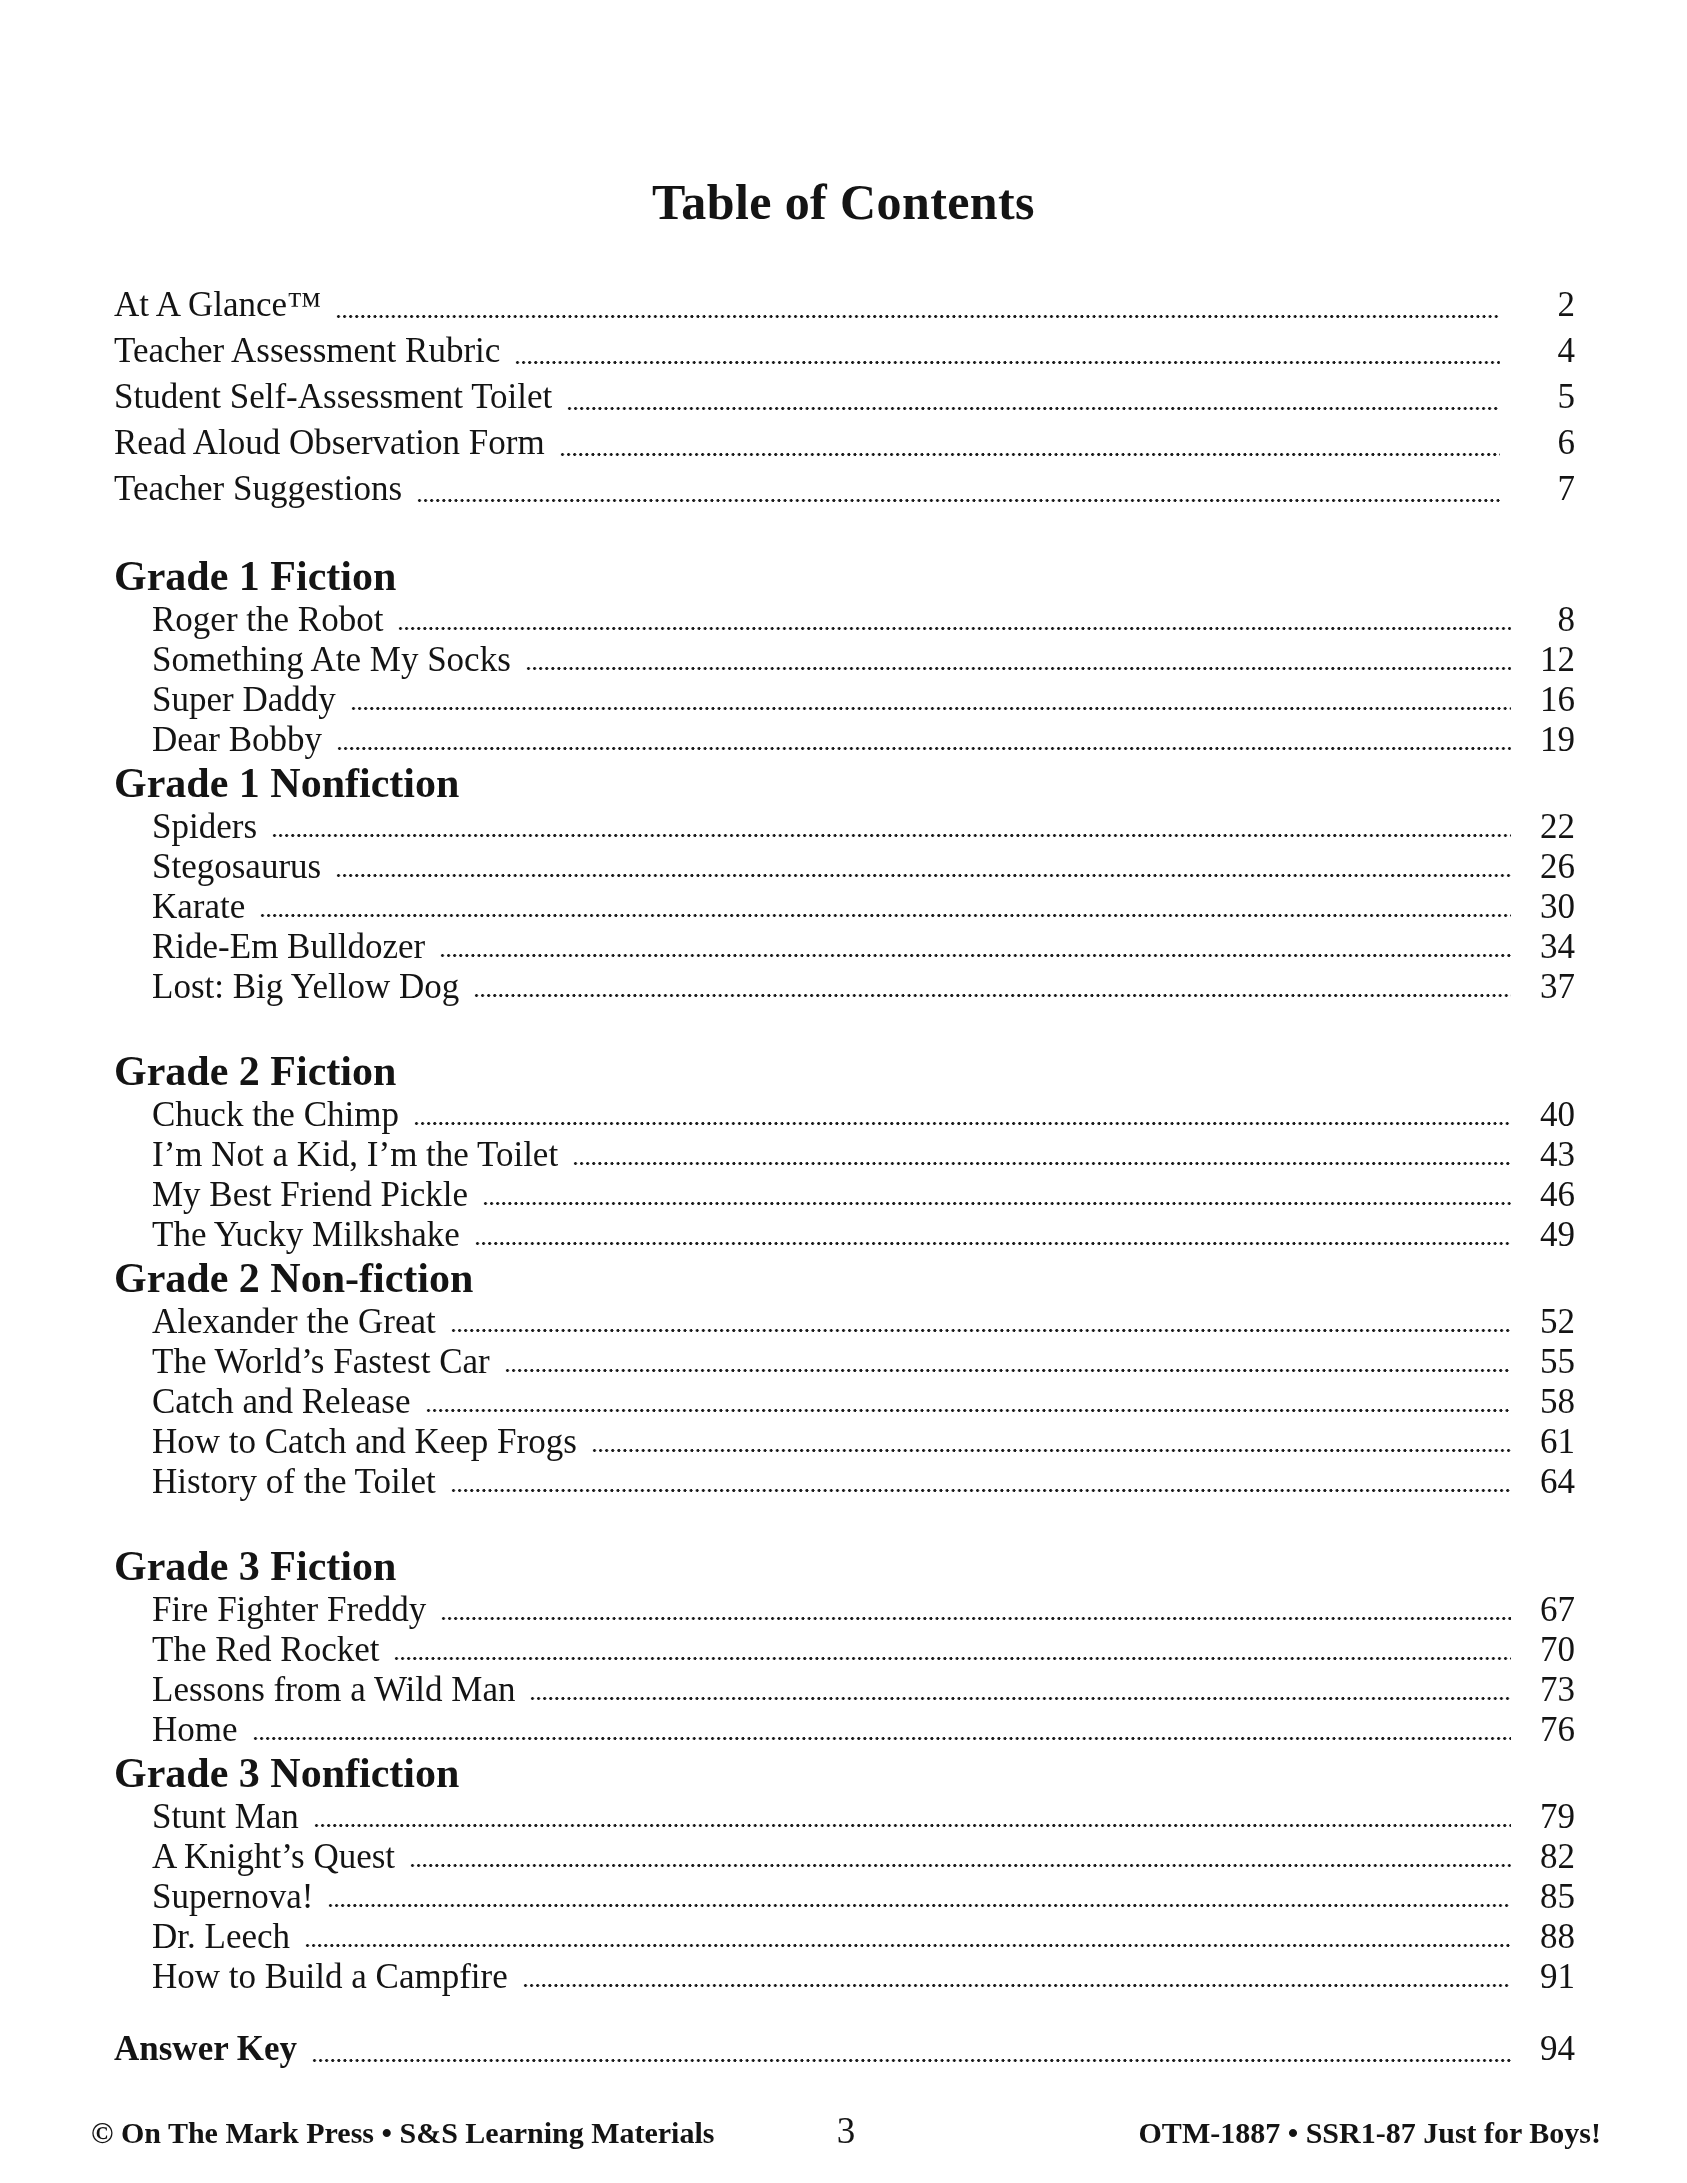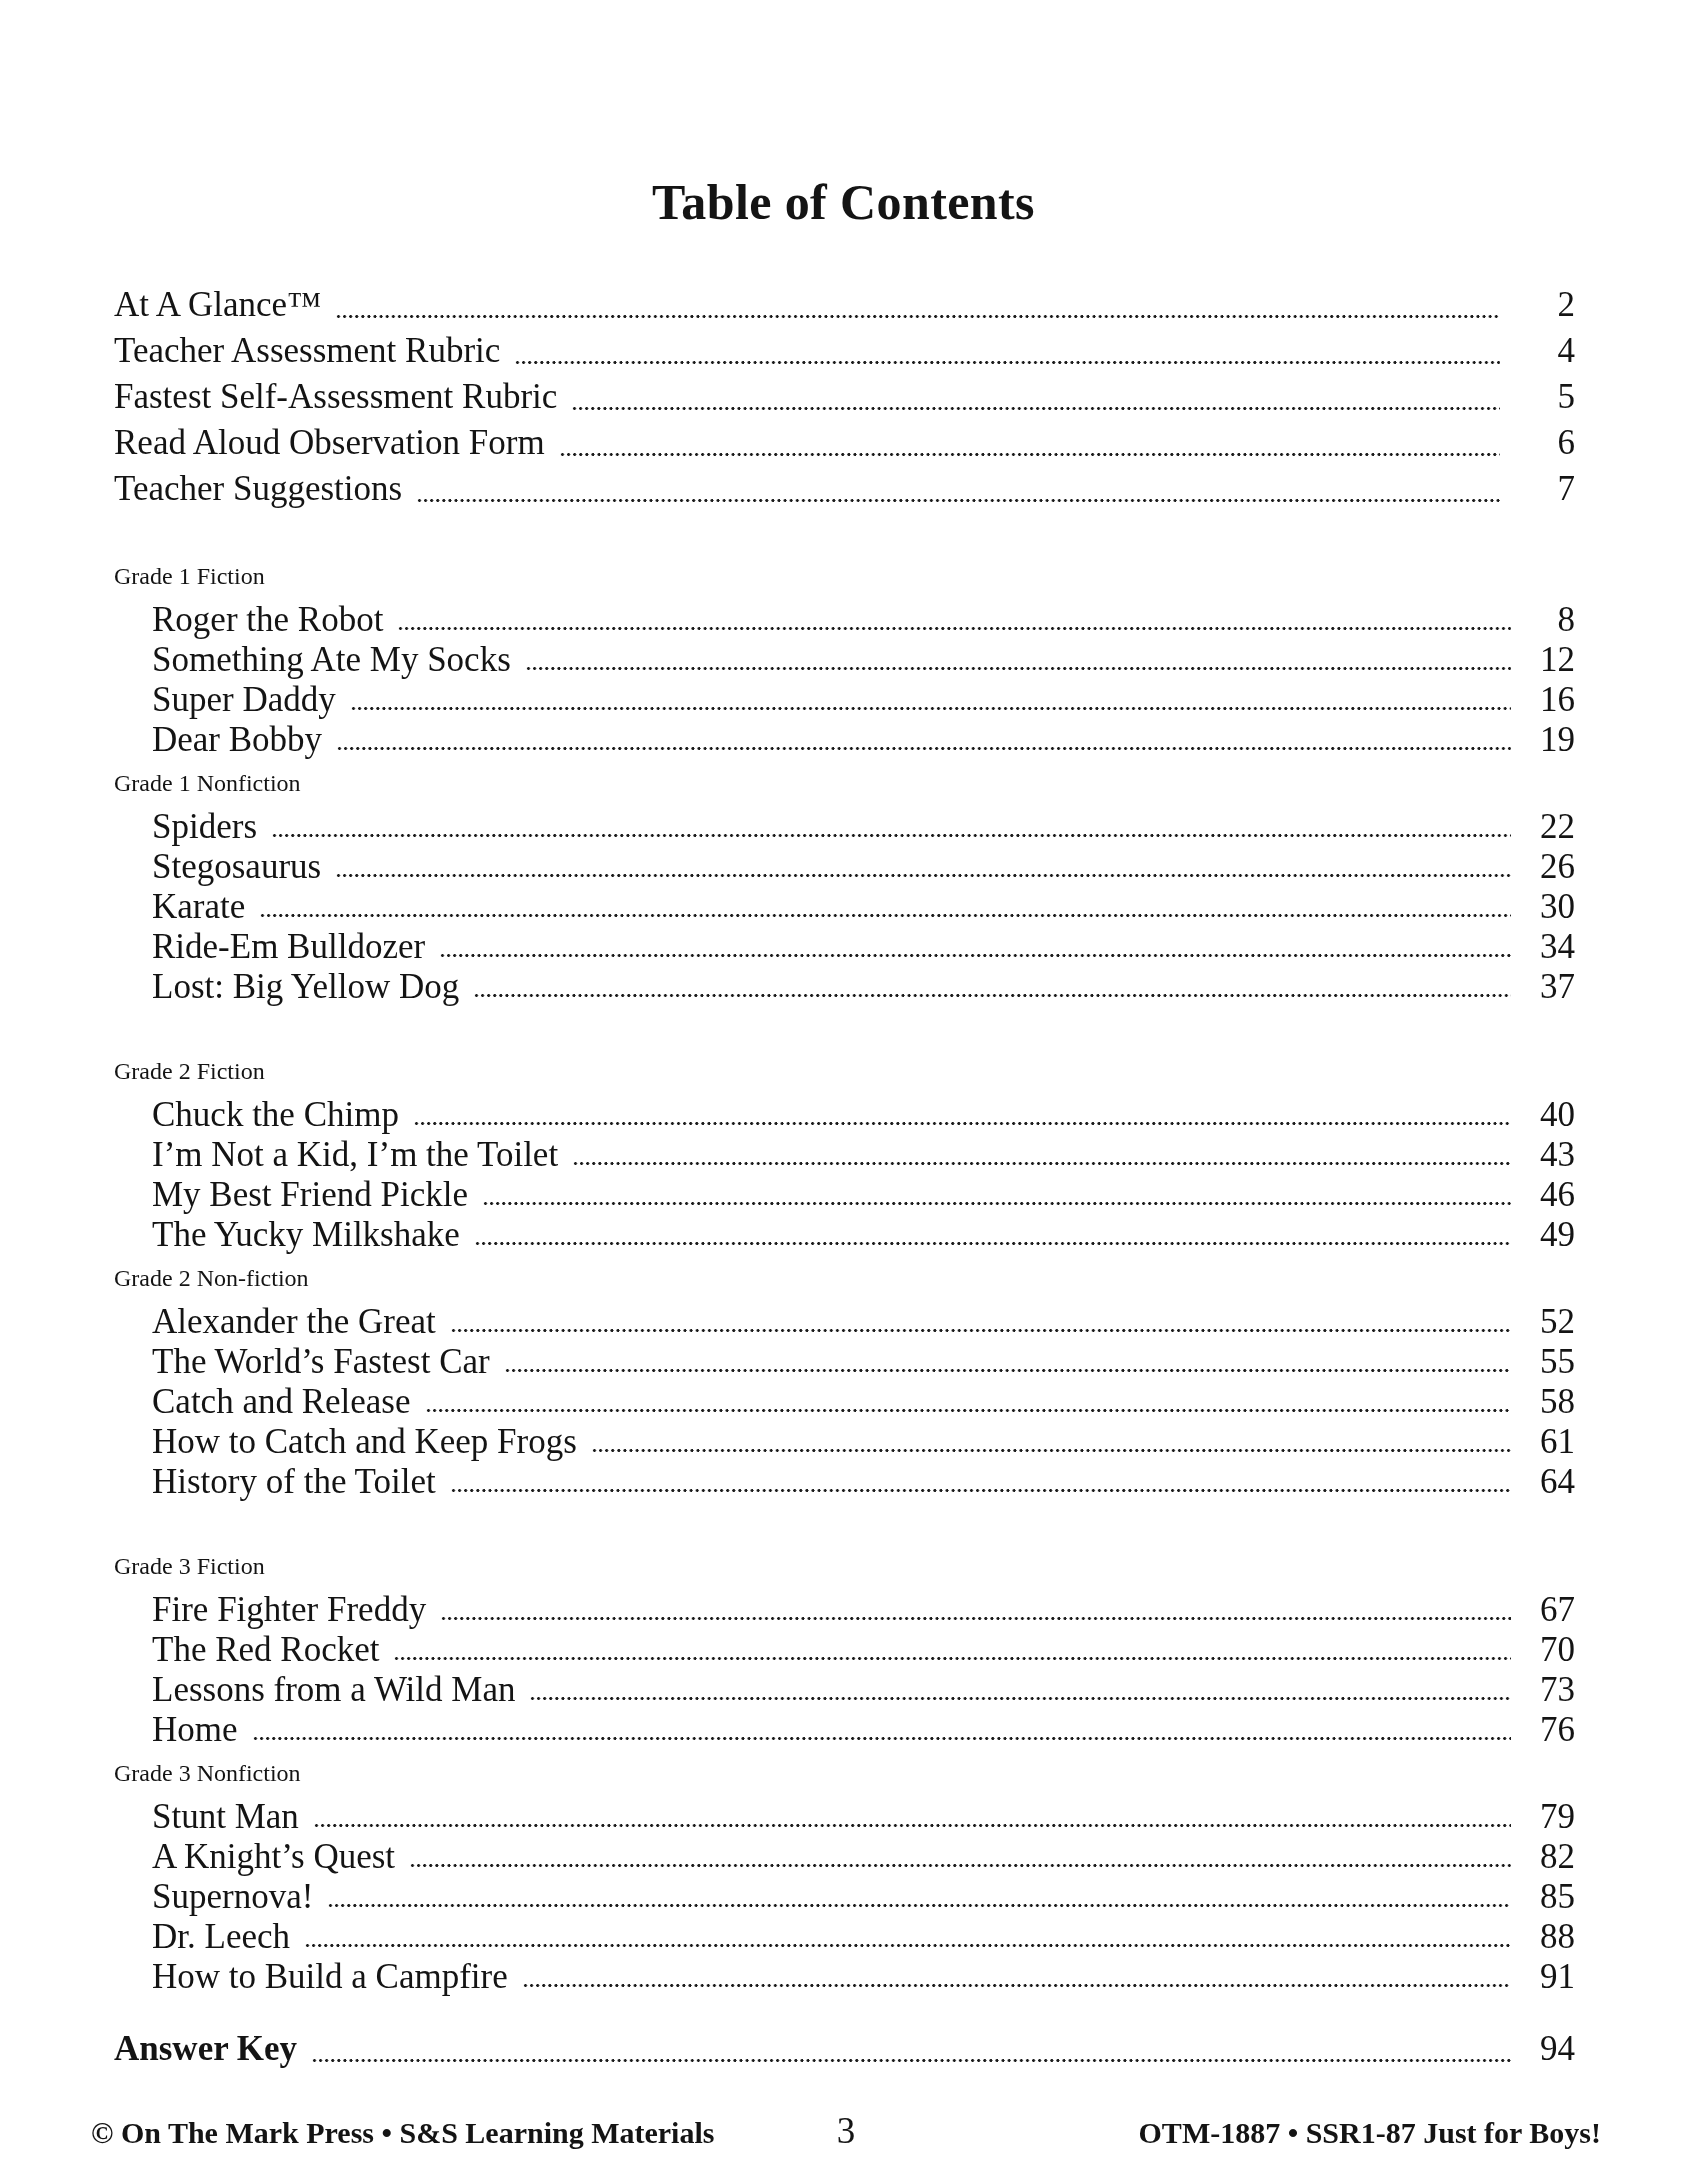--- a/index.html
+++ b/index.html
@@ -29,22 +29,22 @@
     margin: 53px 112px 0 114px;
   }
   .row {
     display: flex;
     align-items: baseline;
     font-size: 35px;
     line-height: 40px;
   }
   .front .row { line-height: 46px; }
   .heading {
-    font-weight: 400;
-    font-size: 24px;
+    font-weight: 700;
+    font-size: 42px;
     line-height: 47px;
   }
   .sub { padding-left: 38px; }
   .group { margin-top: 41px; }
   .answer-key { margin-top: 28px; line-height: 47px; align-items: center; }
   .answer-key .label { font-weight: 700; }
   .label { white-space: pre; }
   .leader {
     align-self: stretch;
     flex: 1 1 auto;
@@ -96,21 +96,21 @@
           <span class="label">At A Glance™</span>
           <span class="leader"></span>
           <span class="num">2</span>
         </div>
         <div class="row ">
           <span class="label">Teacher Assessment Rubric</span>
           <span class="leader"></span>
           <span class="num">4</span>
         </div>
         <div class="row ">
-          <span class="label">Fastest Self-Assessment Rubric</span>
+          <span class="label">Student Self-Assessment Toilet</span>
           <span class="leader"></span>
           <span class="num">5</span>
         </div>
         <div class="row ">
           <span class="label">Read Aloud Observation Form</span>
           <span class="leader"></span>
           <span class="num">6</span>
         </div>
         <div class="row ">
           <span class="label">Teacher Suggestions</span>

